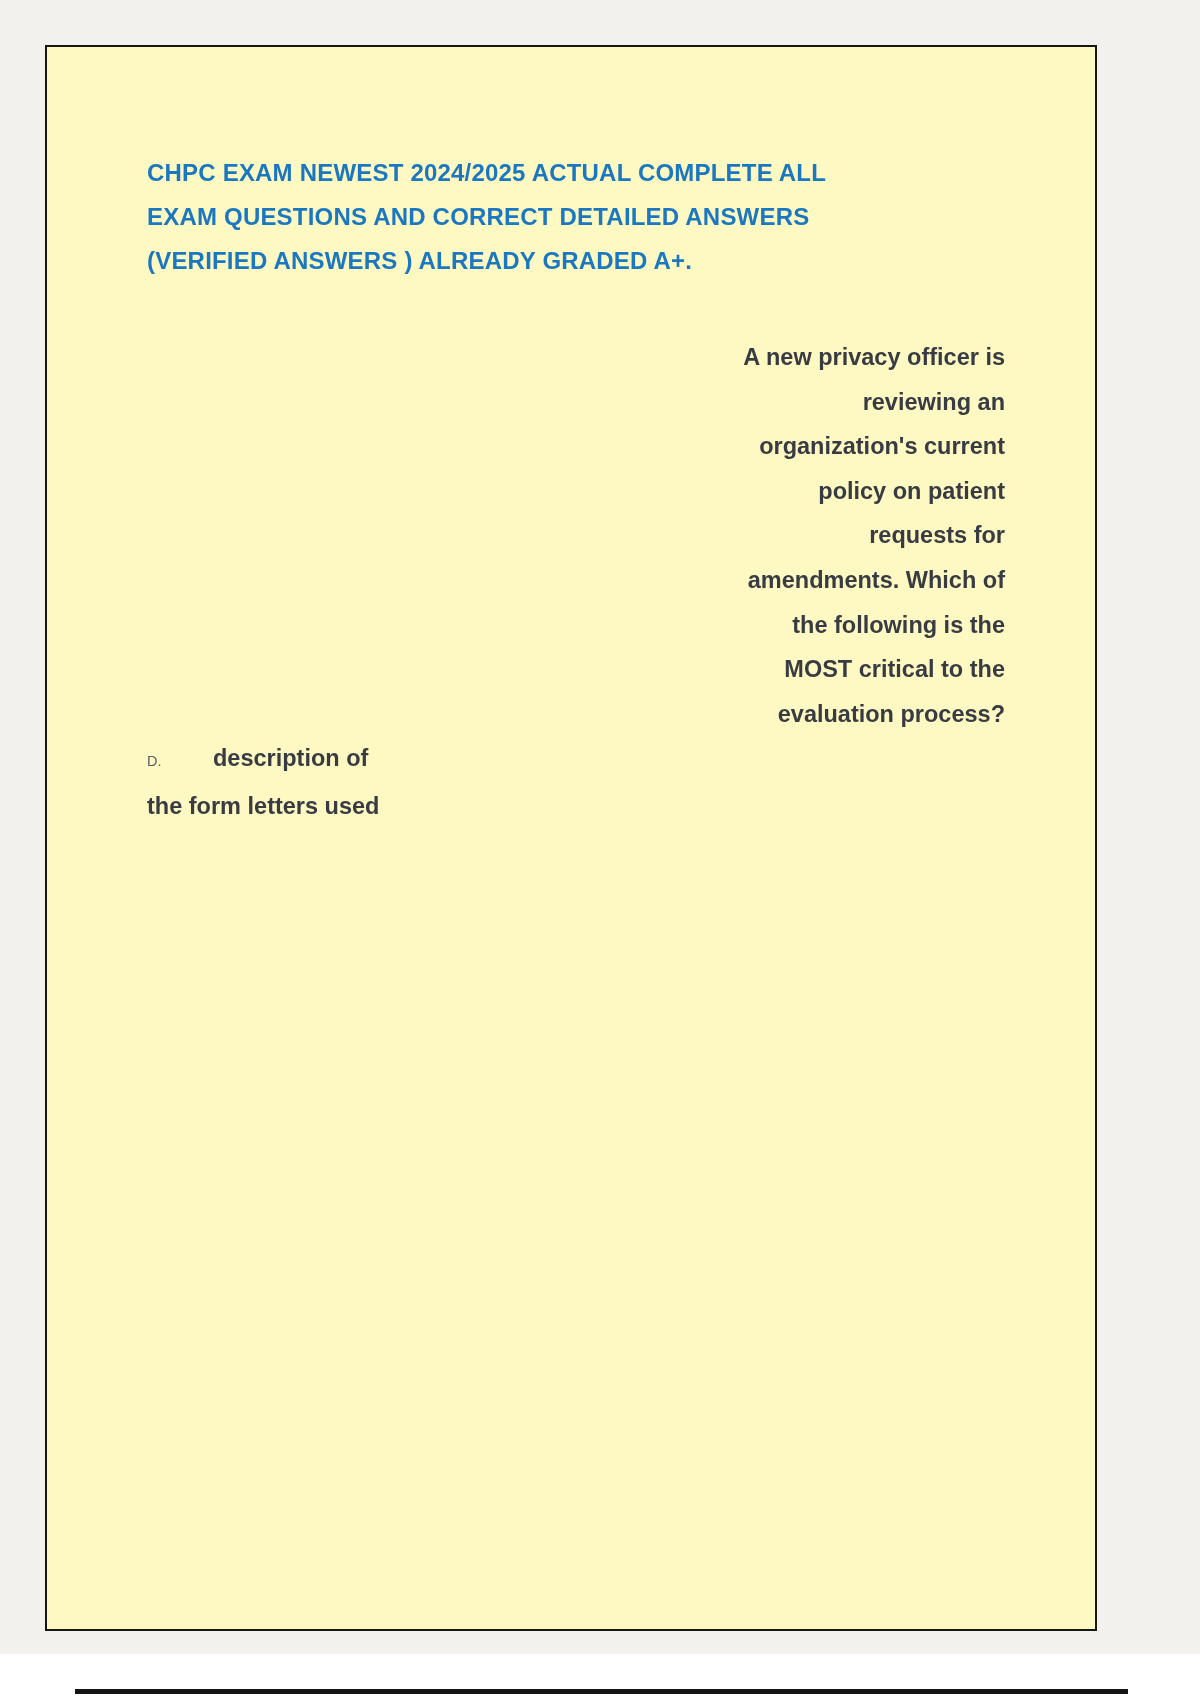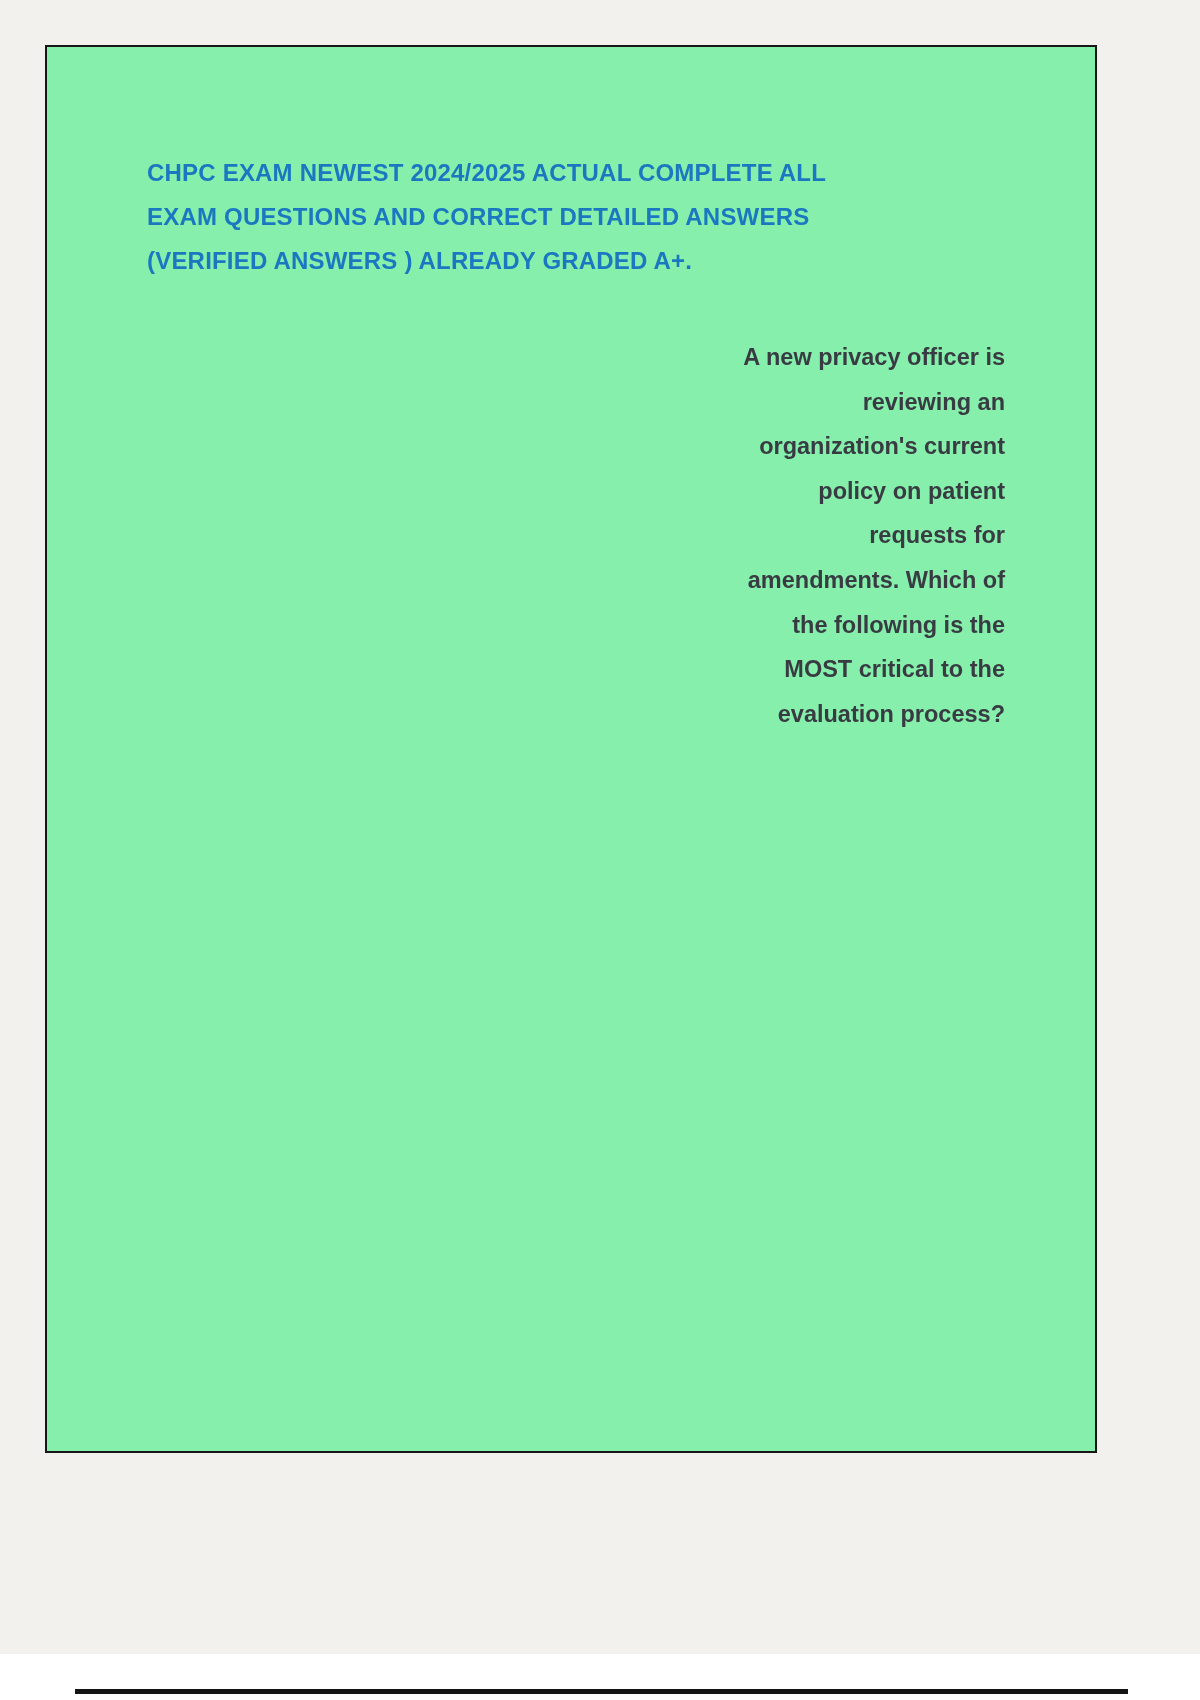--- a/index.html
+++ b/index.html
@@ -12,22 +12,22 @@
     width: 1200px;
     height: 1700px;
     background: #f2f1ee;
     overflow: hidden;
   }
   .page {
     position: absolute;
     left: 45px;
     top: 45px;
     width: 1052px;
-    height: 1408px;
-    background: #86efac;
+    height: 1586px;
+    background: #fef9c3;
     border: 2px solid #161616;
     box-sizing: border-box;
   }
   .content {
     padding: 104px 90px 0 100px;
   }
   .doc-title {
     font-size: 24px;
     font-weight: bold;
     line-height: 44px;
@@ -94,20 +94,24 @@
 reviewing an
 organization's current
 policy on patient
 requests for
 amendments. Which of
 the following is the
 MOST critical to the
 evaluation process?</div>
 
       <div class="options">
+        <div class="option">
+          <span class="opt-letter">D.</span><span class="opt-text">description of
+the form letters used</span>
+        </div>
       </div>
 
     </div>
   </div>
 
   <div class="bottom-strip">
     <div class="next-page-line"></div>
   </div>
 </div>
 

